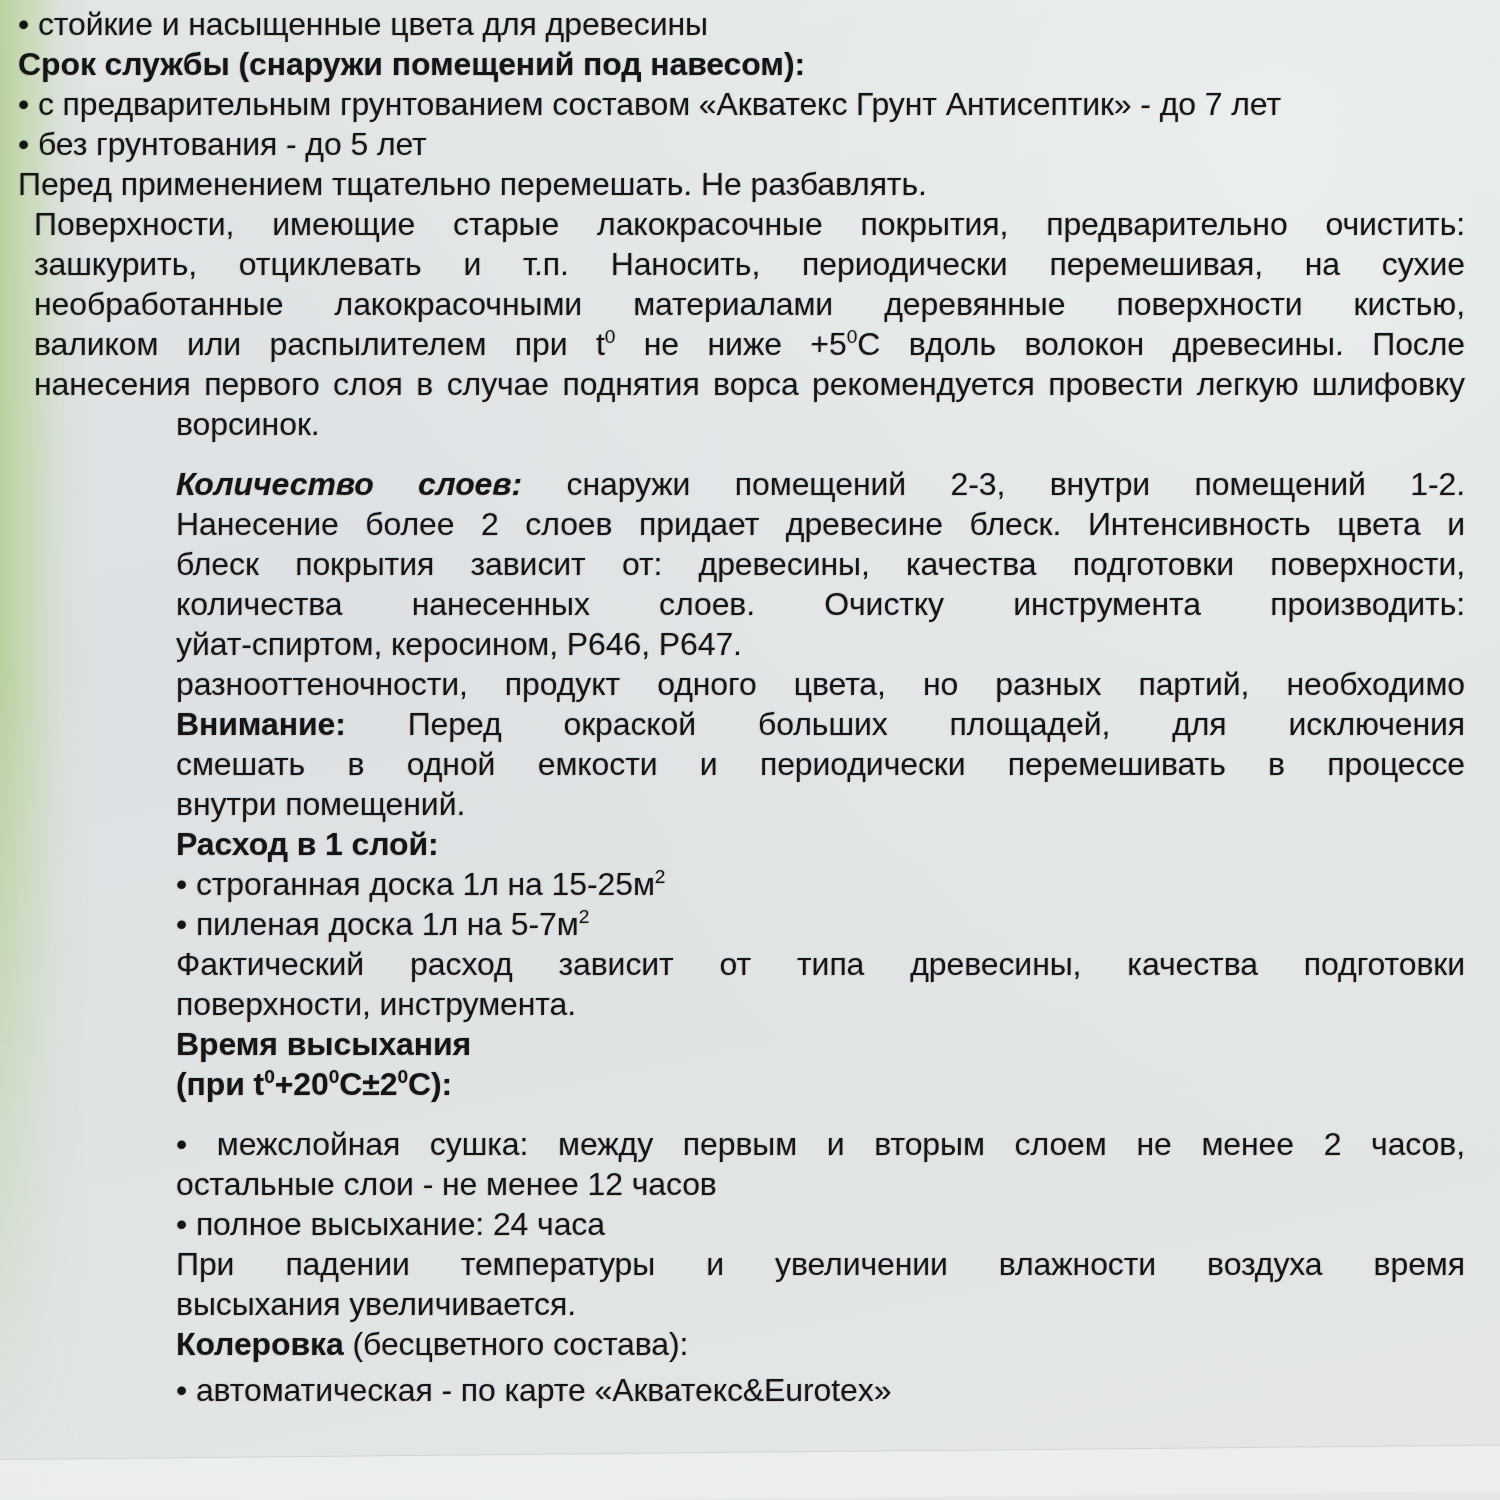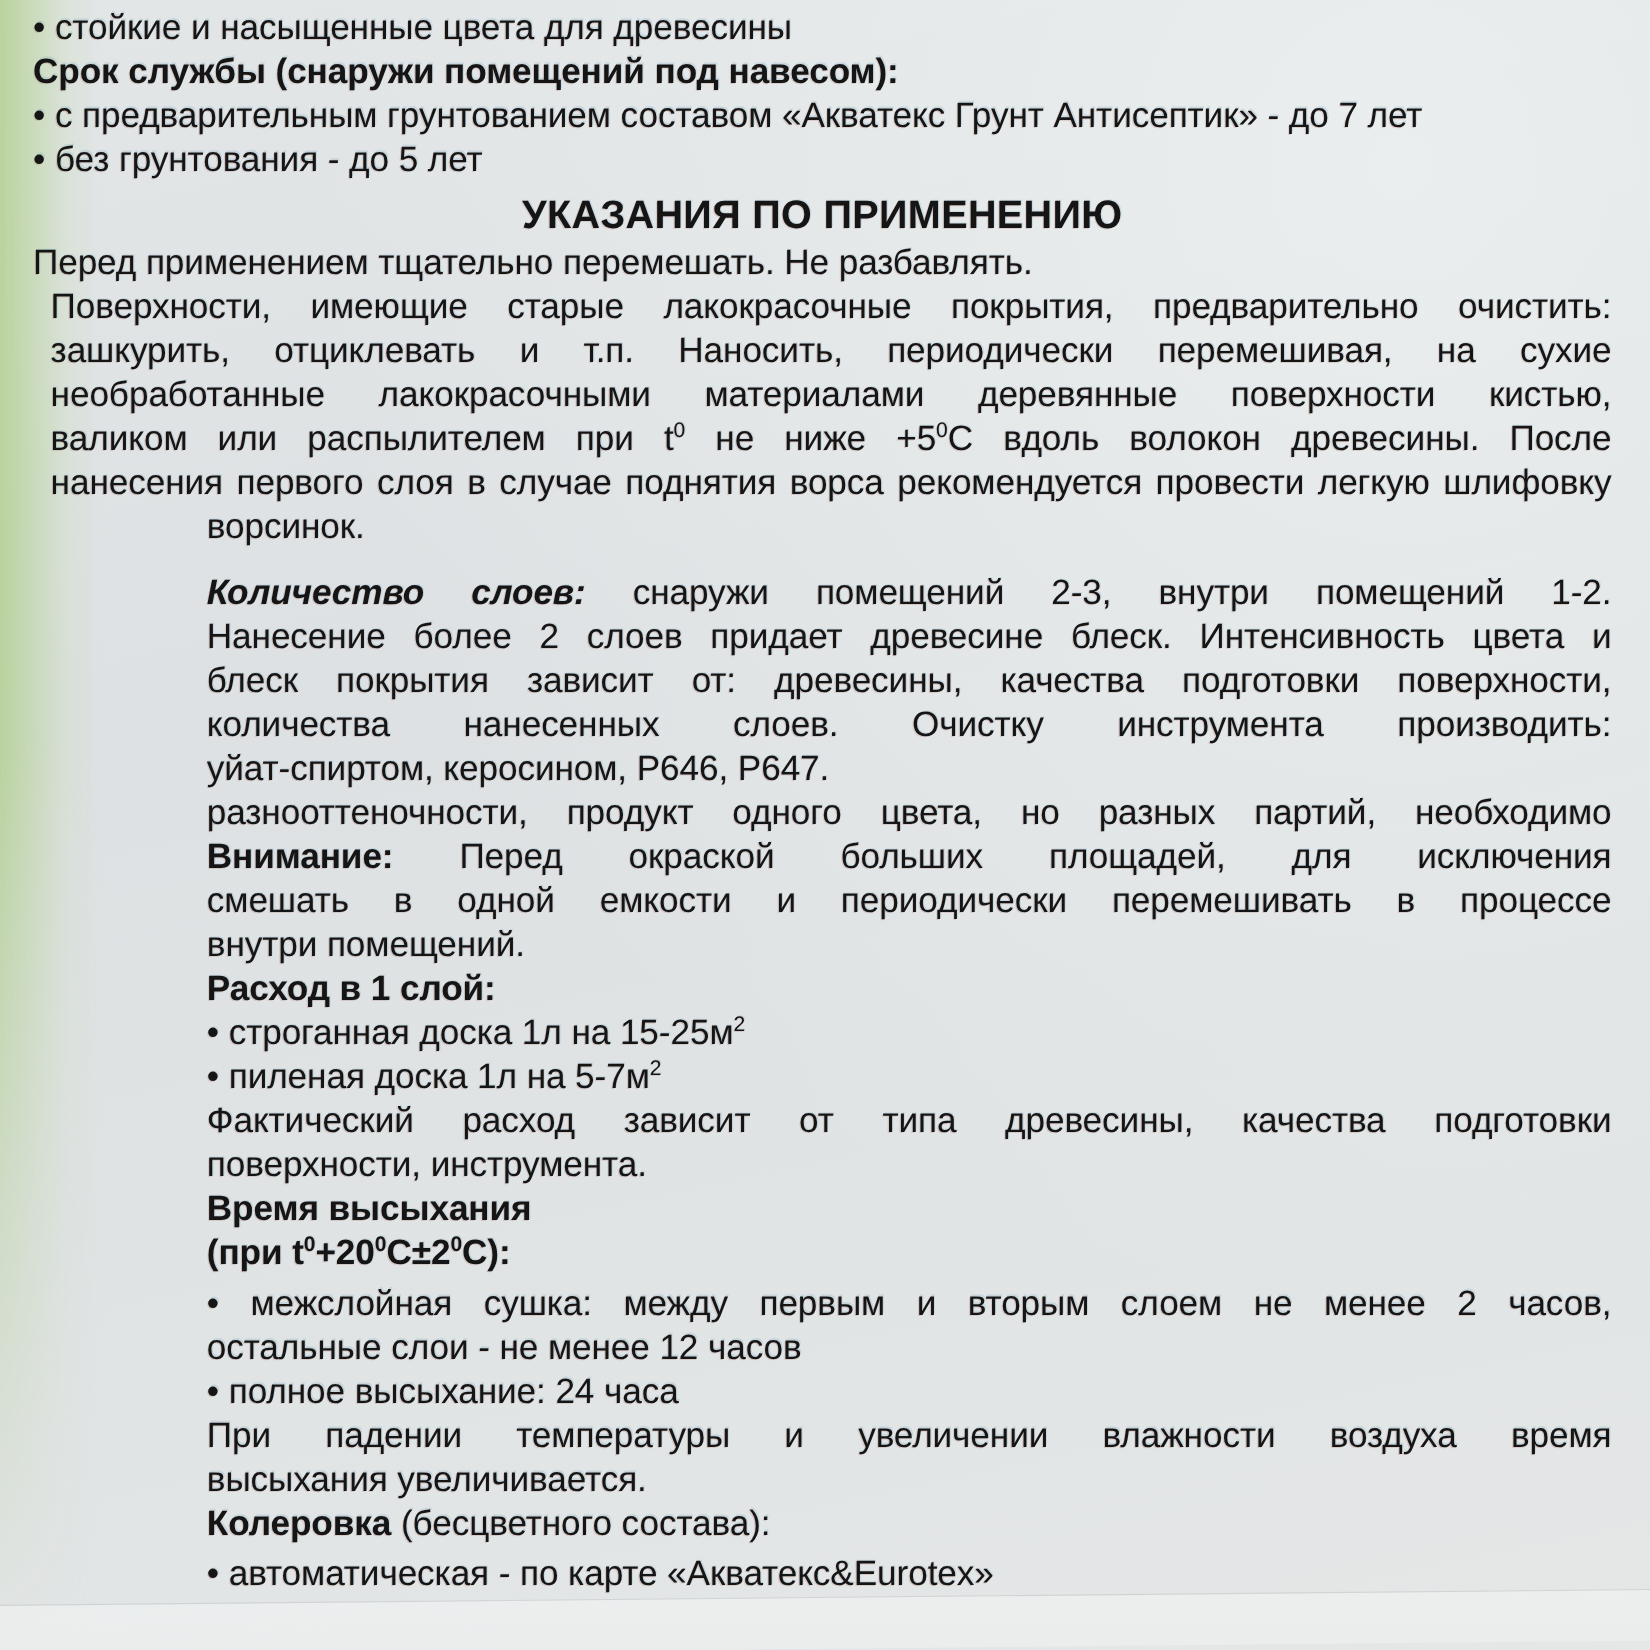--- a/index.html
+++ b/index.html
@@ -41,21 +41,21 @@
     left: -10px; bottom: -6px;
     width: 1530px;
     height: 46px;
     transform: rotate(-0.55deg);
     transform-origin: left center;
     border-top: 1px solid rgba(150,156,156,0.30);
     background: linear-gradient(to bottom, rgba(243,245,245,0.55) 0%, rgba(236,238,238,0.85) 100%);
   }
   .content {
     position: absolute;
-    left: 30px;
+    left: 18px;
     top: 4px;
     right: 35px;
   }
   .line {
     font-size: 32px;
     line-height: 40px;
     color: #151515;
     white-space: nowrap;
     letter-spacing: -0.1px;
     text-shadow: -1px 1px 0 rgba(150,45,25,0.16), 1px -1px 0 rgba(40,120,170,0.14);
@@ -88,21 +88,20 @@
 </head>
 <body>
 
 <div class="photo">
   <div class="green-edge"></div>
   <div class="content" id="content">
       <div class="line"><span>• стойкие и насыщенные цвета для древесины</span></div>
       <div class="line"><span class="b">Срок службы (снаружи помещений под навесом):</span></div>
       <div class="line"><span>• с предварительным грунтованием составом «Акватекс Грунт Антисептик» - до 7 лет</span></div>
       <div class="line"><span>• без грунтования - до 5 лет</span></div>
-      <div class="line heading" style="margin-top: 8px;"><span class="b">УКАЗАНИЯ ПО ПРИМЕНЕНИЮ</span></div>
       <div class="line"><span>Перед применением тщательно перемешать. Не разбавлять.</span></div>
       <div class="line just"><span>Поверхности, имеющие старые лакокрасочные покрытия, предварительно очистить:</span></div>
       <div class="line just"><span>зашкурить, отциклевать и т.п. Наносить, периодически перемешивая, на сухие</span></div>
       <div class="line just"><span>необработанные лакокрасочными материалами деревянные поверхности кистью,</span></div>
       <div class="line just"><span>валиком или распылителем при t</span><sup>0</sup><span> не ниже +5</span><sup>0</sup><span>С вдоль волокон древесины. После</span></div>
       <div class="line just"><span>нанесения первого слоя в случае поднятия ворса рекомендуется провести легкую шлифовку</span></div>
       <div class="line ind1"><span>ворсинок.</span></div>
       <div class="line just ind1" style="margin-top: 20px;"><span class="b it">Количество слоев:</span><span> снаружи помещений 2-3, внутри помещений 1-2.</span></div>
       <div class="line just ind1"><span>Нанесение более 2 слоев придает древесине блеск. Интенсивность цвета и</span></div>
       <div class="line just ind1"><span>блеск покрытия зависит от: древесины, качества подготовки поверхности,</span></div>
@@ -112,21 +111,21 @@
       <div class="line just ind1"><span class="b">Внимание:</span><span> Перед окраской больших площадей, для исключения</span></div>
       <div class="line just ind1"><span>смешать в одной емкости и периодически перемешивать в процессе</span></div>
       <div class="line ind1"><span>внутри помещений.</span></div>
       <div class="line ind1"><span class="b">Расход в 1 слой:</span></div>
       <div class="line ind1"><span>• строганная доска 1л на 15-25м</span><sup>2</sup></div>
       <div class="line ind1"><span>• пиленая доска 1л на 5-7м</span><sup>2</sup></div>
       <div class="line just ind1"><span>Фактический расход зависит от типа древесины, качества подготовки</span></div>
       <div class="line ind1"><span>поверхности, инструмента.</span></div>
       <div class="line ind1"><span class="b">Время высыхания</span></div>
       <div class="line ind1"><span class="b">(при t</span><sup class="b">0</sup><span class="b">+20</span><sup class="b">0</sup><span class="b">С±2</span><sup class="b">0</sup><span class="b">С):</span></div>
-      <div class="line just ind1" style="margin-top: 6px;"><span>• межслойная сушка: между первым и вторым слоем не менее 2 часов,</span></div>
+      <div class="line just ind1" style="margin-top: 20px;"><span>• межслойная сушка: между первым и вторым слоем не менее 2 часов,</span></div>
       <div class="line ind1"><span>остальные слои - не менее 12 часов</span></div>
       <div class="line ind1"><span>• полное высыхание: 24 часа</span></div>
       <div class="line just ind1"><span>При падении температуры и увеличении влажности воздуха время</span></div>
       <div class="line ind1"><span>высыхания увеличивается.</span></div>
       <div class="line ind1"><span class="b">Колеровка</span><span> (бесцветного состава):</span></div>
       <div class="line ind1" style="margin-top: 6px;"><span>• автоматическая - по карте «Акватекс&amp;Eurotex»</span></div>
     </div>
   <div class="bottom-fold"></div>
 </div>
 

